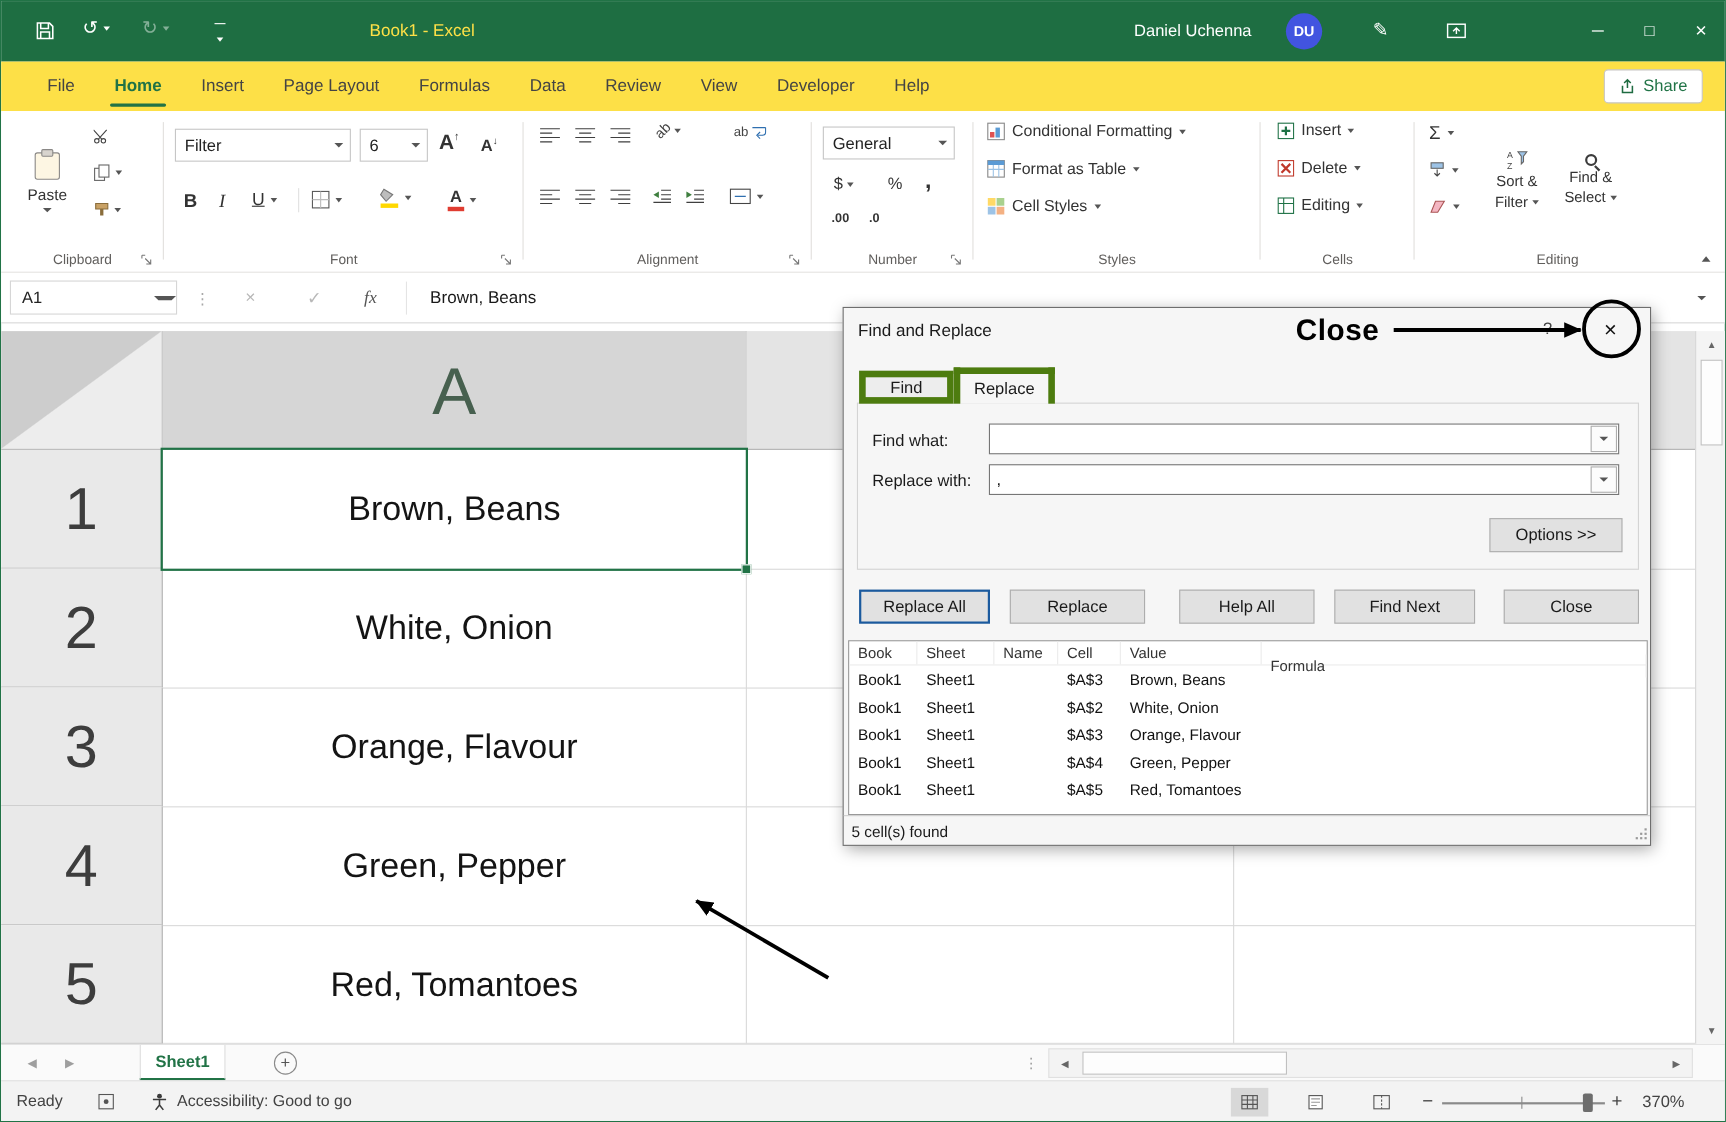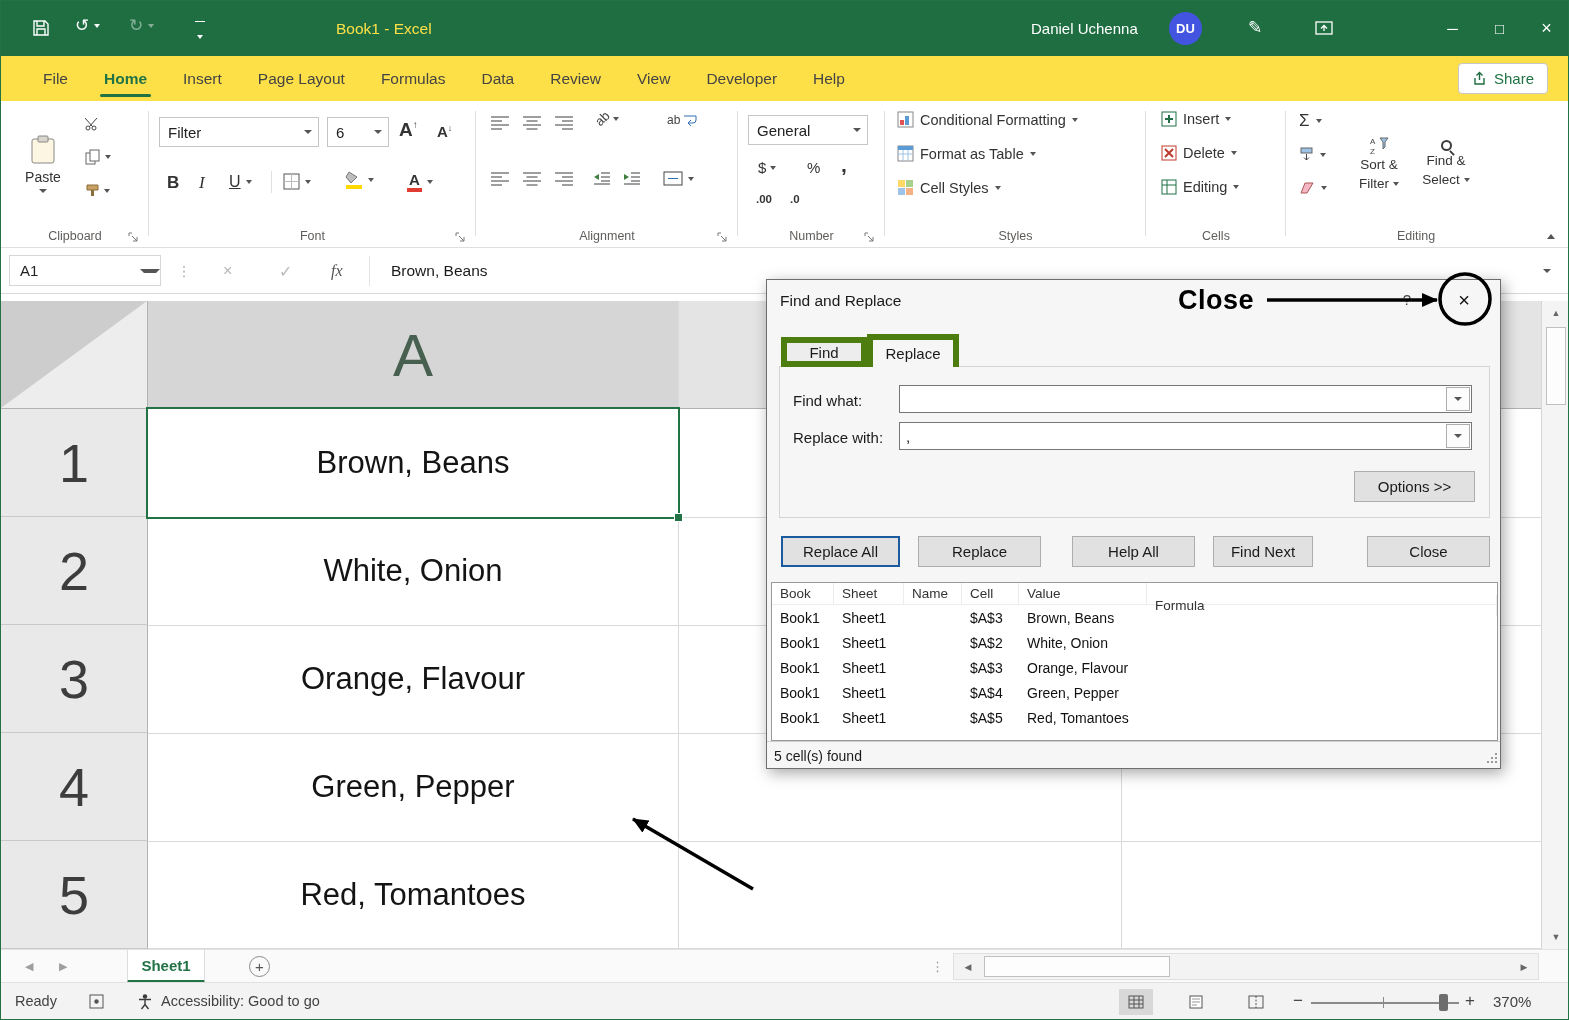--- a/index.html
+++ b/index.html
@@ -589,21 +589,21 @@
       <div class="dcombobtn">
           <span class="chev"></span>
         </div>
     </div>
 
     <button class="dbtn" style="left:587px;top:191px;width:121px;"><span>Options &gt;&gt;</span></button>
 
     <button class="dbtn focusbtn" style="left:14px;top:256px;width:119px;"><span>Replace All</span></button>
     <button class="dbtn" style="left:151px;top:256px;width:123px;"><span>Replace</span></button>
     <button class="dbtn" style="left:305px;top:256px;width:123px;"><span>Help All</span></button>
-    <button class="dbtn" style="left:446px;top:256px;width:100px;"><span>Find Next</span></button>
+    <button class="dbtn" style="left:446px;top:256px;width:128px;"><span>Find Next</span></button>
     <button class="dbtn" style="left:600px;top:256px;width:123px;"><span>Close</span></button>
 
     <div class="dlist">
       <div class="dlh">
         <div class="rc rc0">Book</div>
         <div class="rc rc1">Sheet</div>
         <div class="rc rc2">Name</div>
         <div class="rc rc3">Cell</div>
         <div class="rc rc4">Value</div>
         <div class="rc rc5">Formula</div>

